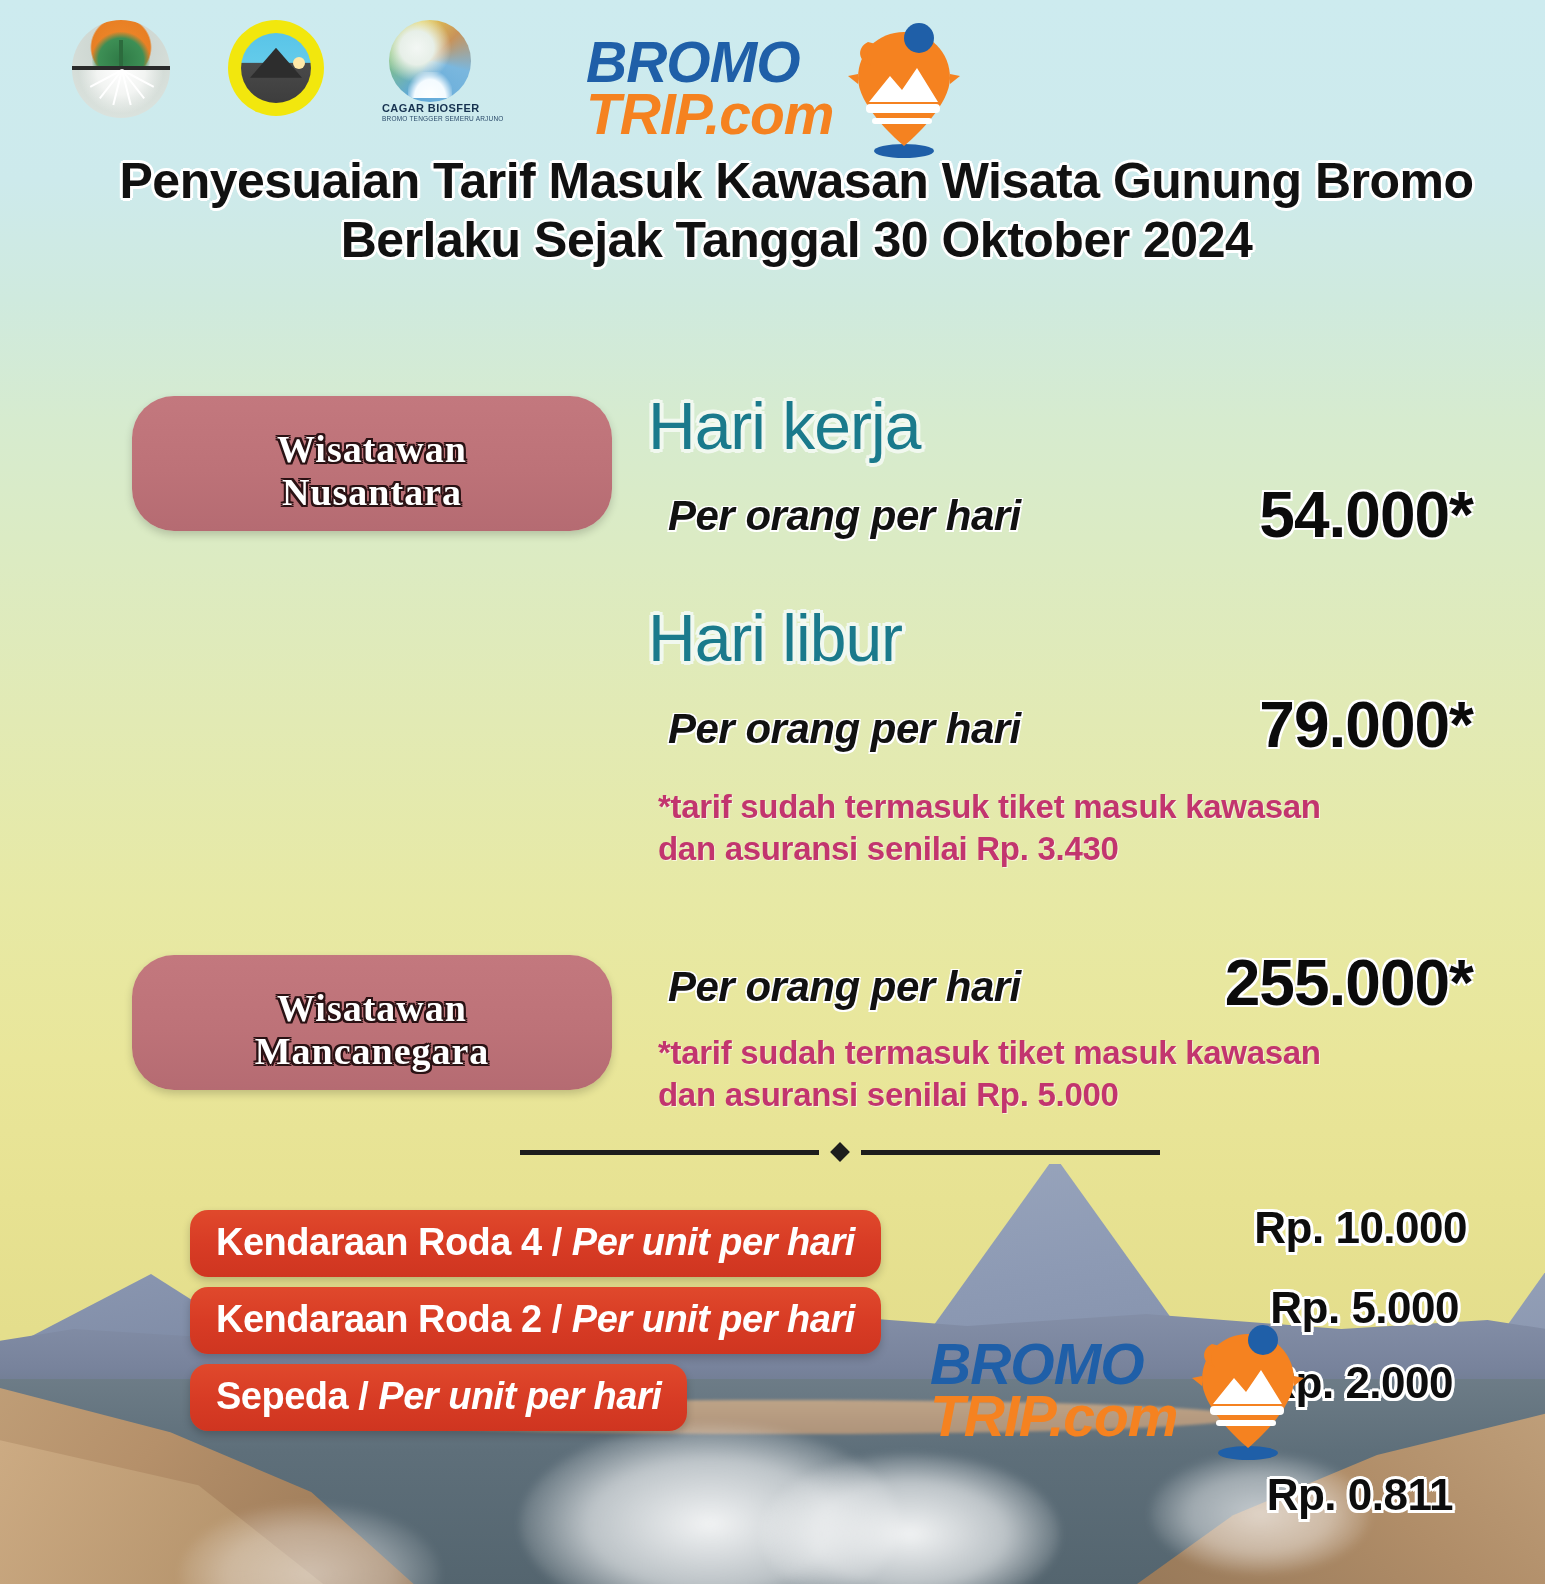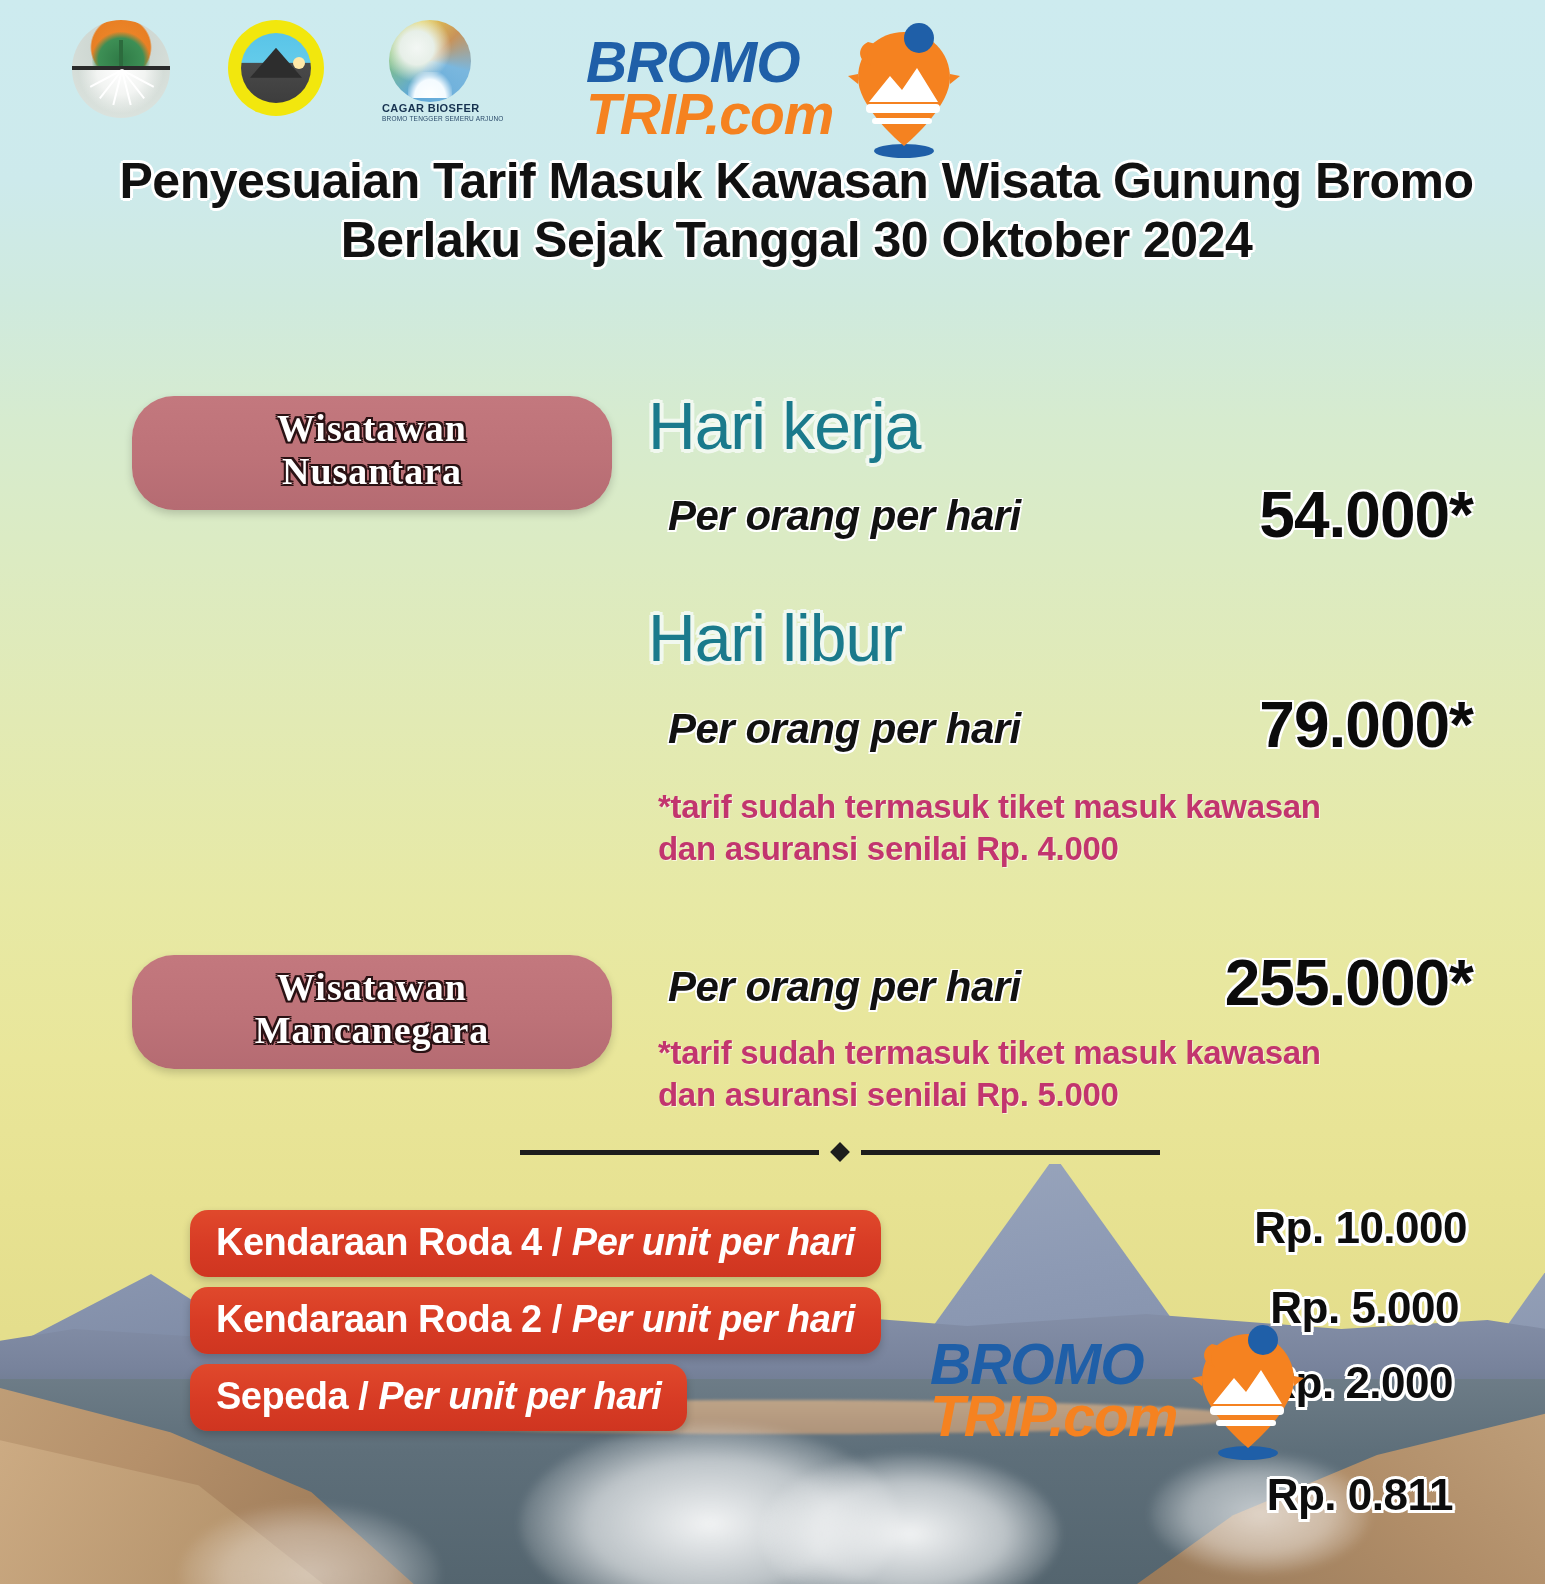--- a/index.html
+++ b/index.html
@@ -273,21 +273,21 @@
   #headline .line { display: block; padding-left: 48px; }
 
   
   .cat-pill {
     position: absolute;
     width: 480px;
     background: linear-gradient(to bottom, #c3787e 0%, #bd7278 55%, #b56b72 100%);
     border-radius: 42px;
     box-shadow: 0 4px 8px rgba(0,0,0,.18);
     text-align: center;
-    padding: 11px 10px 18px;
+    padding: 32px 10px 18px;
   }
   .cat-pill span {
     display: block;
     font-family: "Liberation Serif", serif;
     font-weight: bold;
     font-size: 38px;
     line-height: 1.12;
     color: #ffffff;
     letter-spacing: 1px;
     text-shadow:
@@ -506,21 +506,21 @@
   <div class="rate-heading" id="head-kerja">Hari kerja</div>
   <div class="rate-sub" id="sub-kerja">Per orang per hari</div>
   <div class="rate-price" id="price-kerja">54.000*</div>
 
   <div class="rate-heading" id="head-libur">Hari libur</div>
   <div class="rate-sub" id="sub-libur">Per orang per hari</div>
   <div class="rate-price" id="price-libur">79.000*</div>
 
   <div class="note" id="note-nusantara">
     <div>*tarif sudah termasuk tiket masuk kawasan</div>
-    <div>dan asuransi senilai Rp. 4.000</div>
+    <div>dan asuransi senilai Rp. 3.430</div>
   </div>
 
   <div class="cat-pill" id="pill-mancanegara">
     <span>Wisatawan</span>
     <span>Mancanegara</span>
   </div>
 
   <div class="rate-sub" id="sub-manca">Per orang per hari</div>
   <div class="rate-price" id="price-manca">255.000*</div>
 

